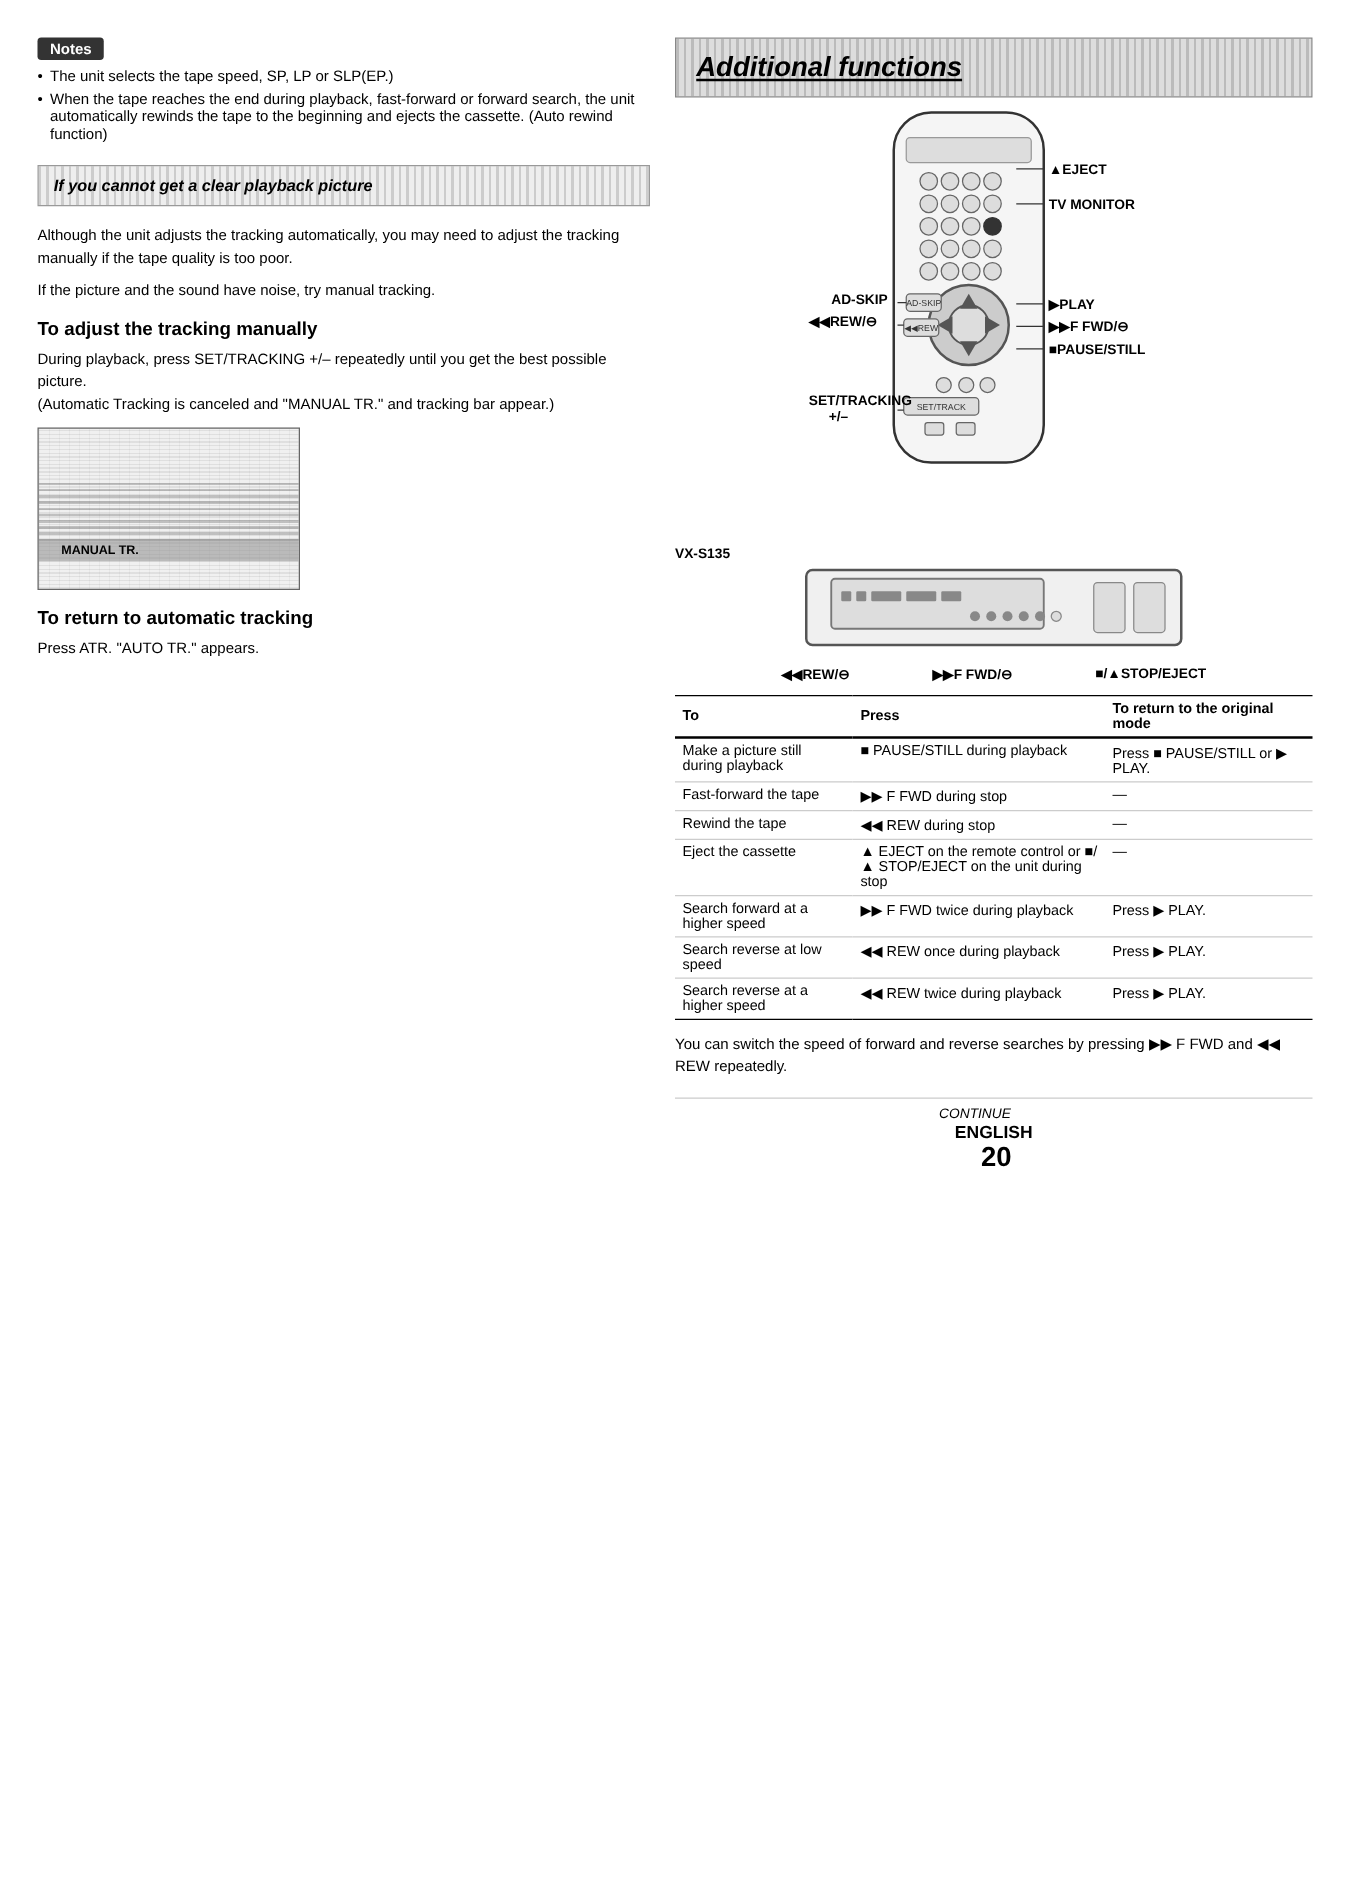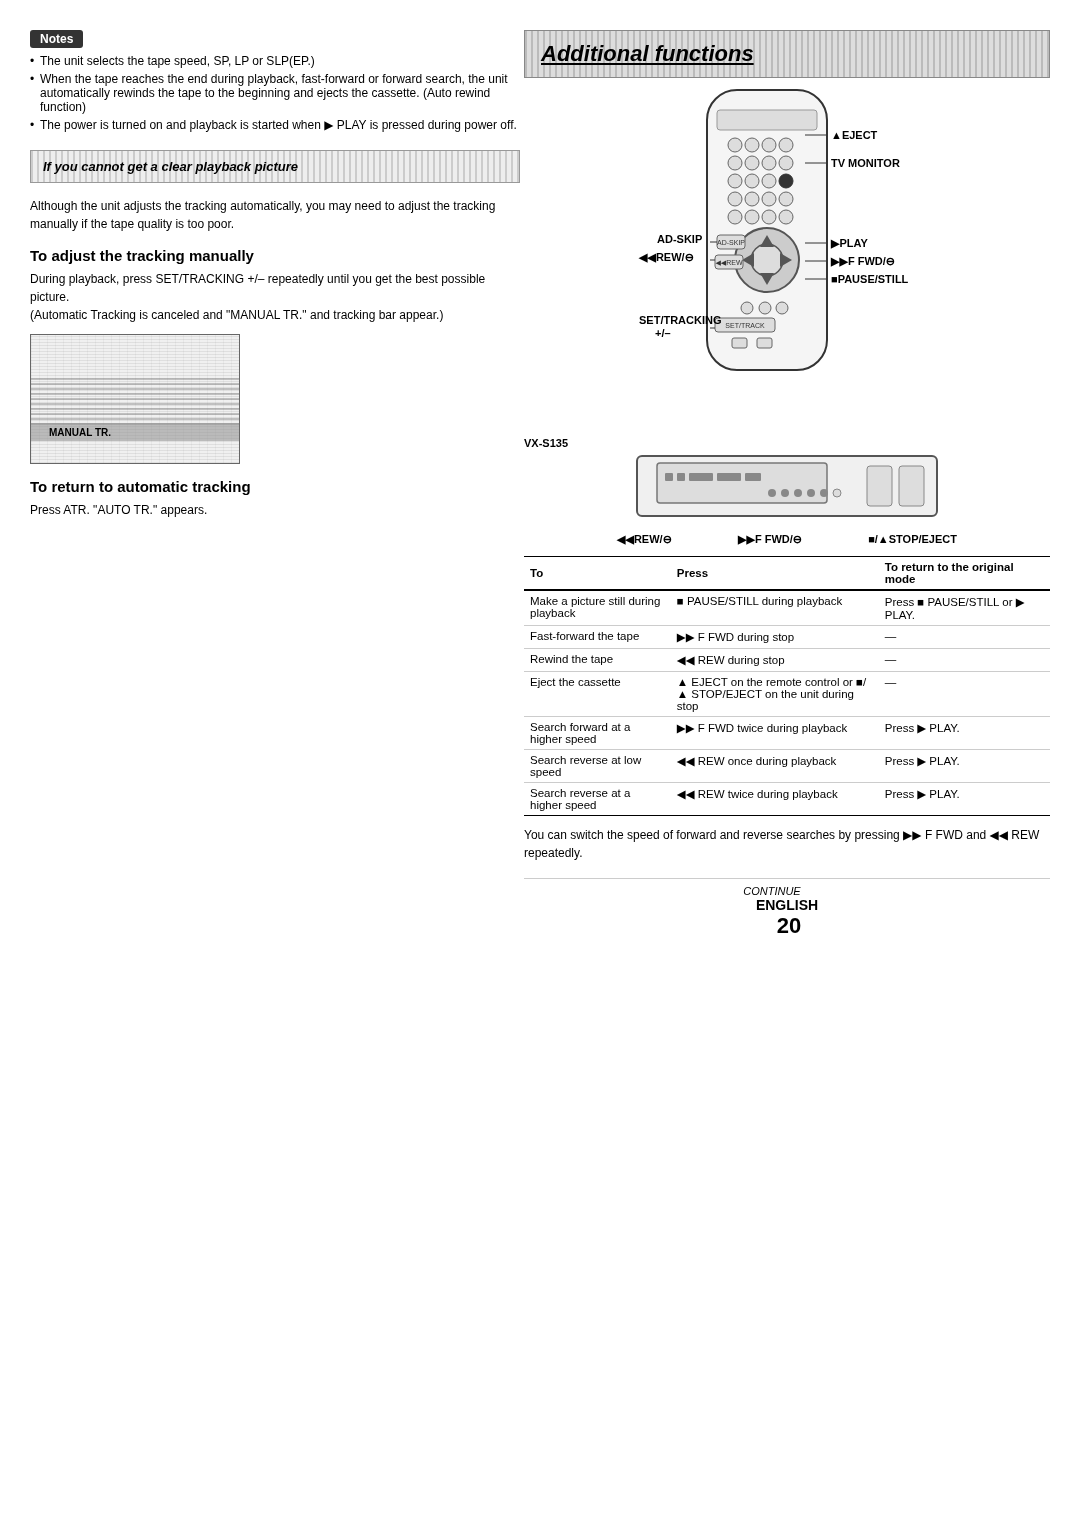--- a/index.html
+++ b/index.html
@@ -11,21 +11,21 @@
       font-size: 13px;
       color: #000;
       overflow: hidden;
       position: relative;
     }
     .page {
       display: flex;
       width: 1080px;
       height: 1515px;
       padding: 30px 30px 20px 30px;
-      gap: 4px;
+      gap: 20px;
     }
     .left-col {
       width: 490px;
       flex-shrink: 0;
     }
     .right-col {
       flex: 1;
     }
 
     
@@ -247,29 +247,29 @@
 
 <div class="page">
 
   <div class="left-col">
 
     <div>
       <span class="notes-badge">Notes</span>
       <ul class="notes-list">
         <li>The unit selects the tape speed, SP, LP or SLP(EP.)</li>
         <li>When the tape reaches the end during playback, fast-forward or forward search, the unit automatically rewinds the tape to the beginning and ejects the cassette. (Auto rewind function)</li>
-        <li>The power is turned on and playback is started when ▶ PLAY is pressed during power off.</li>
       </ul>
     </div>
 
     <div class="section-heading">
       <h2>If you cannot get a clear playback picture</h2>
     </div>
 
     <p class="section-text">Although the unit adjusts the tracking automatically, you may need to adjust the tracking manually if the tape quality is too poor.</p>
+    <p class="section-text">If the picture and the sound have noise, try manual tracking.</p>
 
     <div class="subsection-title">To adjust the tracking manually</div>
     <div class="subsection-body">
       During playback, press SET/TRACKING +/– repeatedly until you get the best possible picture.<br>
       (Automatic Tracking is canceled and "MANUAL TR." and tracking bar appear.)
     </div>
 
     <div class="tracking-image">
       <div class="tv-noise"></div>
       <div class="noise-lines"></div>

